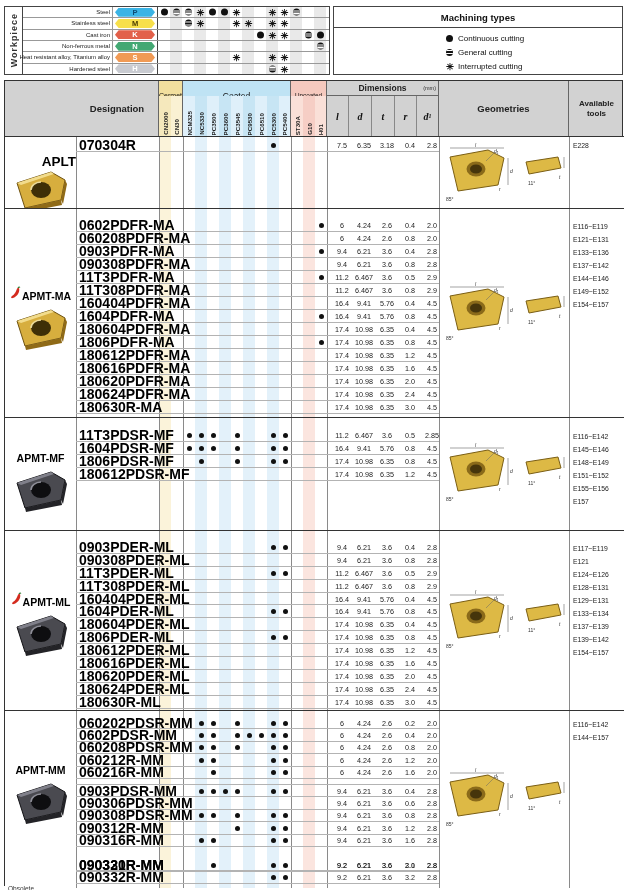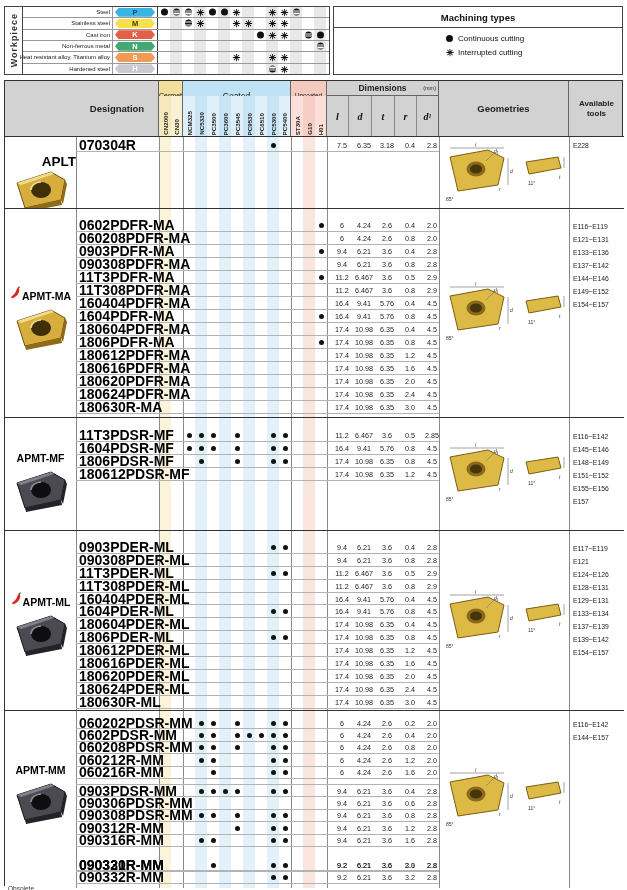--- a/index.html
+++ b/index.html
@@ -201,20 +201,24 @@
   </div>
 
   <div id="mach">
     <div class="mach-title">Machining types</div>
     <div class="mach-body">
         <div class="leg-row">
           <span class="sym sym-C"></span>
           <span>Continuous cutting</span>
         </div>
         <div class="leg-row">
+          <span class="sym sym-G"></span>
+          <span>General cutting</span>
+        </div>
+        <div class="leg-row">
           <span class="sym sym-I">✳</span>
           <span>Interrupted cutting</span>
         </div>
       </div>
   </div>
 
   <div id="maintable">
     <div id="thead">
       <div class="th cell-desig">Designation</div>
       <div id="band-row">

